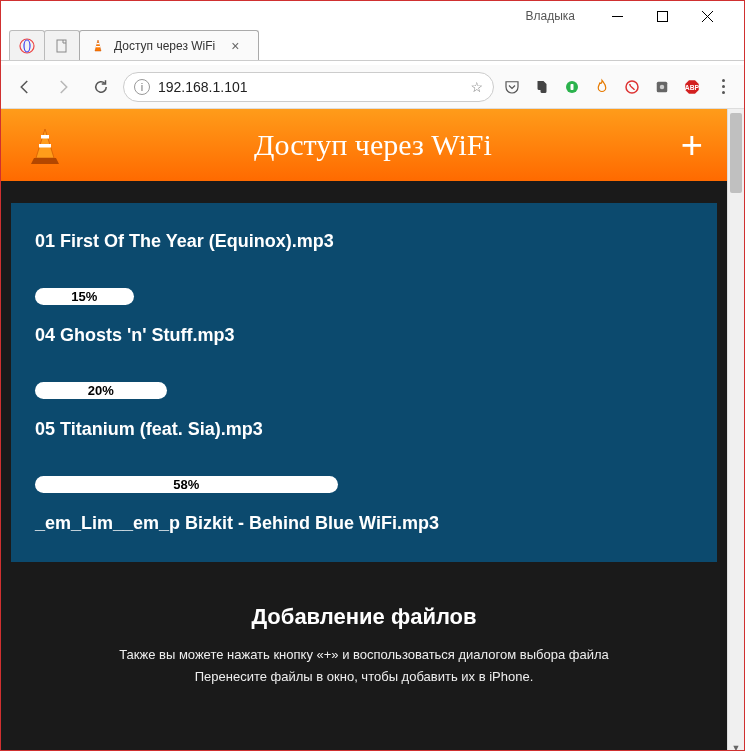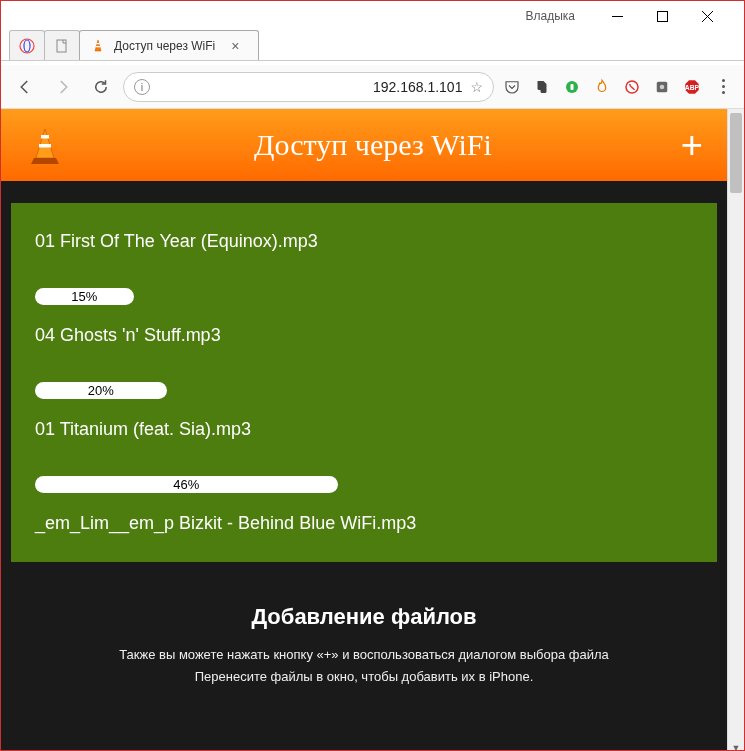--- a/index.html
+++ b/index.html
@@ -106,21 +106,20 @@
   color: #333;
   gap: 8px;
 }
 .addr .info-icon { color: #777; font-size: 14px; border:1px solid #999; border-radius:50%; width:16px; height:16px; display:flex; align-items:center; justify-content:center; font-size:11px;}
 .addr input {
   border: none;
   outline: none;
   flex: 1;
   font-size: 14px;
   color: #222;
-  text-align: right;
 }
 .addr .star { color: #777; }
 .ext-icon {
   width: 24px;
   height: 24px;
   display: flex;
   align-items: center;
   justify-content: center;
   cursor: pointer;
 }
@@ -196,23 +195,24 @@
   color: #fff;
 }
 .plus-btn {
   font-size: 38px;
   font-weight: 200;
   color: #fff;
   cursor: pointer;
   line-height: 1;
 }
 .uploads {
-  background: #4d7c0f;
+  background: #0c4a6e;
   margin: 22px 10px 12px 10px;
   padding: 18px 0 10px 0;
+  font-weight: bold;
 }
 .upload-item { padding: 10px 24px; }
 .upload-name {
   font-size: 18px;
   color: #fff;
   margin-bottom: 8px;
 }
 .progress-track {
   height: 17px;
   background: transparent;
@@ -386,24 +386,24 @@
       </div>
       <div class="upload-item">
         <div class="upload-name">04 Ghosts 'n' Stuff.mp3</div>
         <div class="progress-track">
           <div class="progress-fill" style="width:20%">
             <span>20%</span>
           </div>
         </div>
       </div>
       <div class="upload-item">
-        <div class="upload-name">01 Titanium (feat. Sia).mp3</div>
+        <div class="upload-name">05 Titanium (feat. Sia).mp3</div>
         <div class="progress-track">
           <div class="progress-fill" style="width:46%">
-            <span>46%</span>
+            <span>58%</span>
           </div>
         </div>
       </div>
       <div class="upload-item">
         <div class="upload-name">_em_Lim__em_p Bizkit - Behind Blue WiFi.mp3</div>
       </div>
     </div>
 
     <div class="instructions">
       <h2>Добавление файлов</h2>

